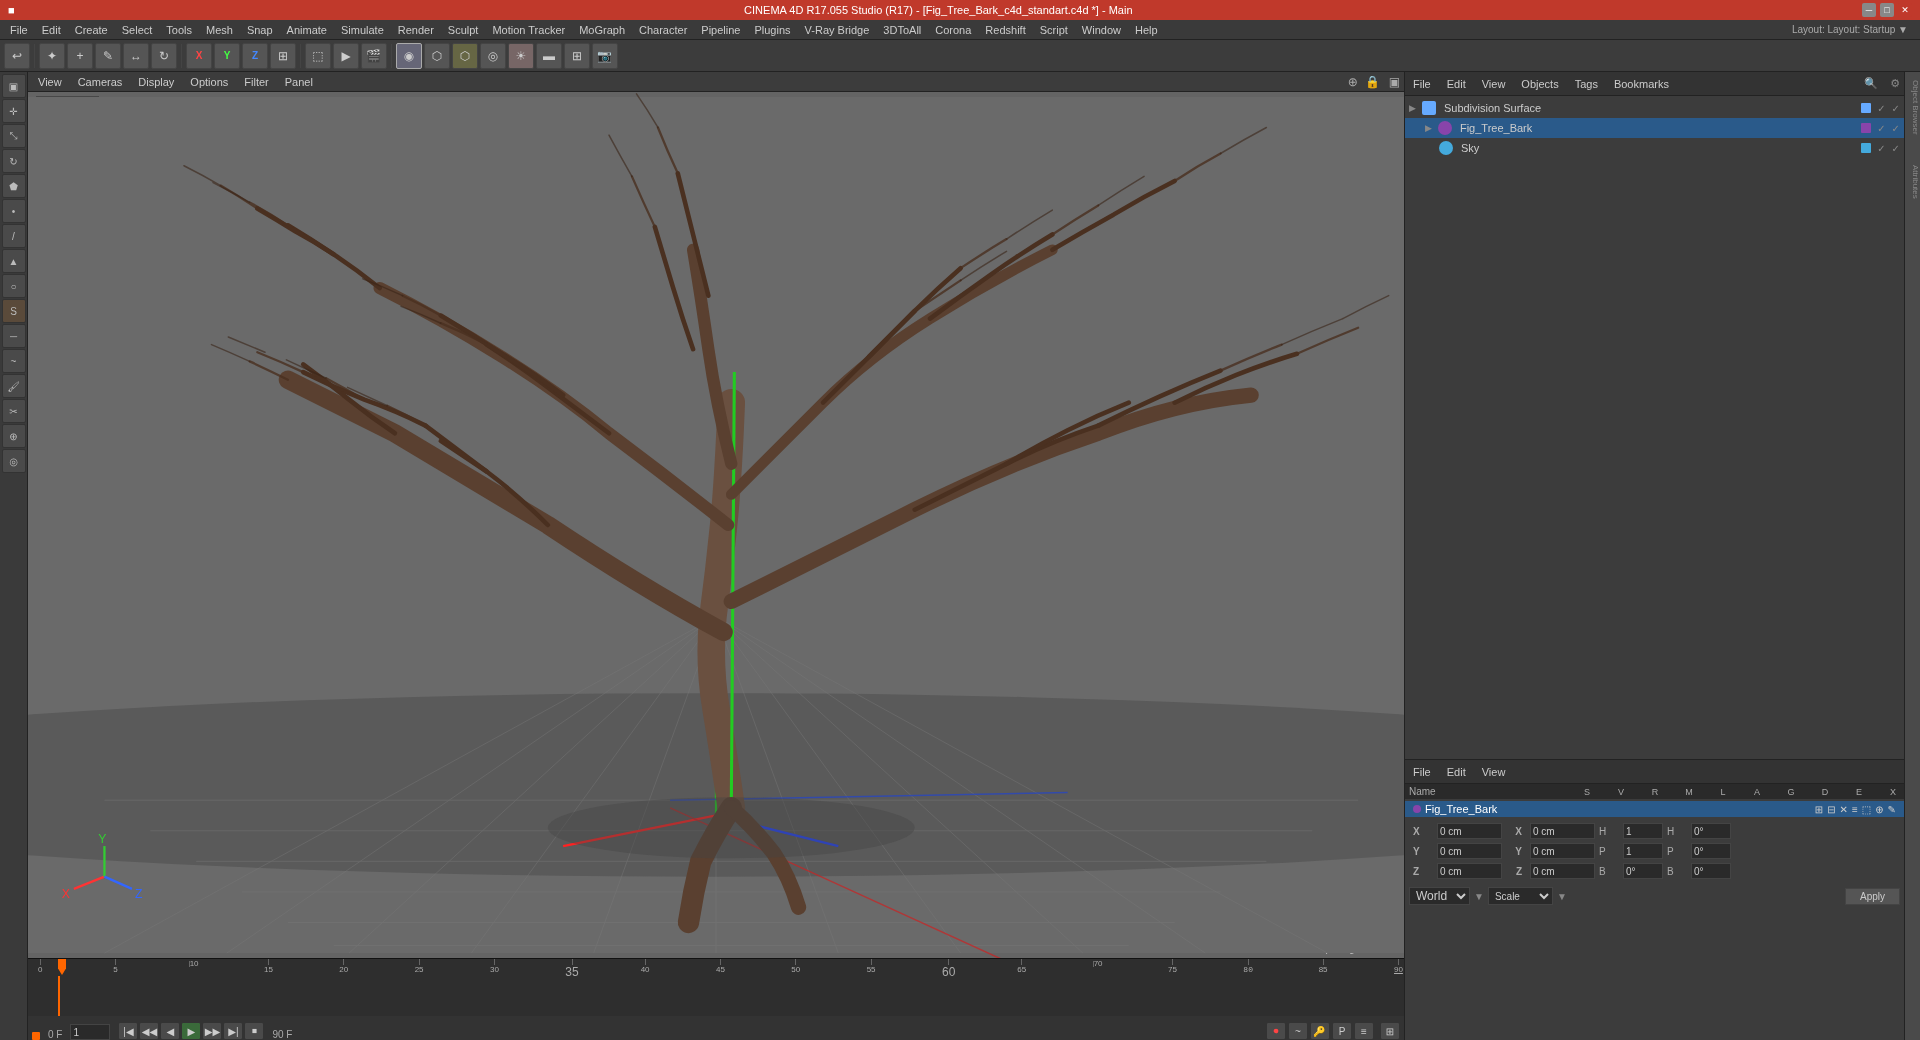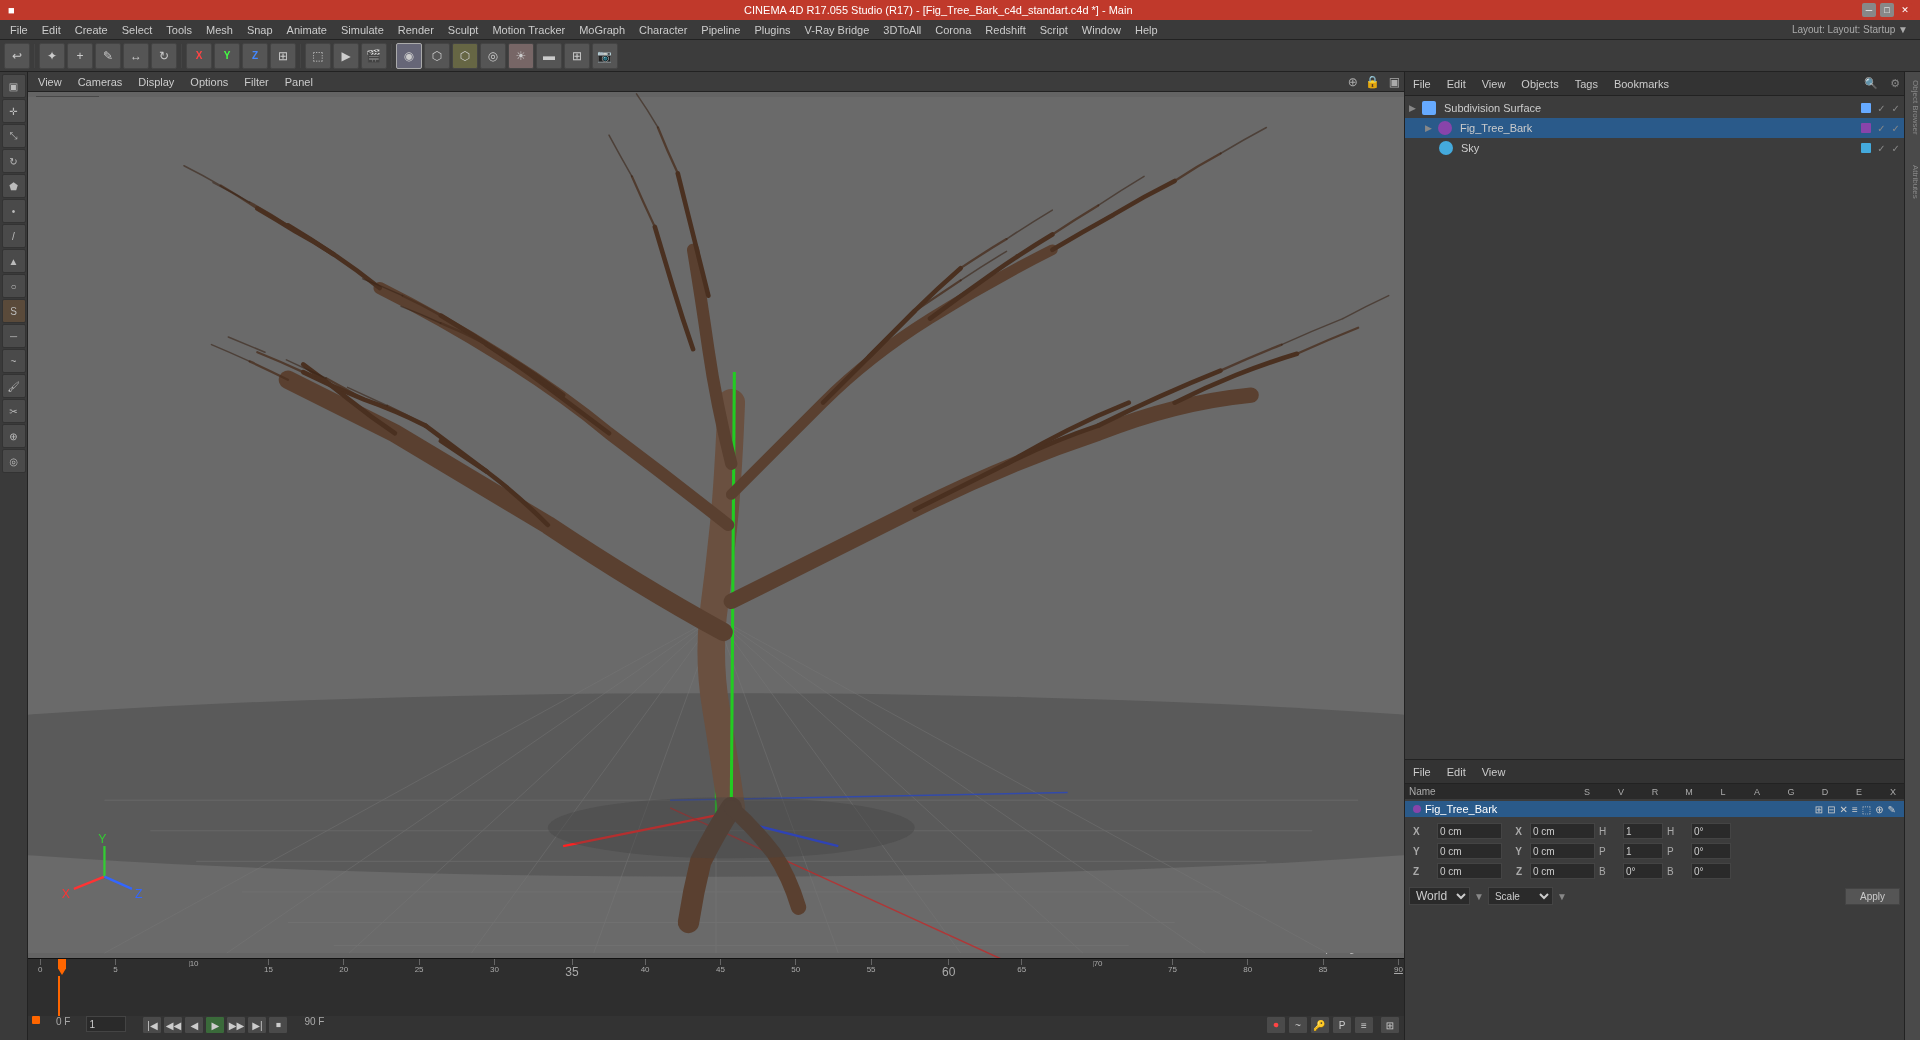--- a/index.html
+++ b/index.html
@@ -38,21 +38,21 @@
     
     #viewport-area { flex: 1; display: flex; flex-direction: column; background: #5a5a5a; }
     #viewport-toolbar { height: 20px; background: #3c3c3c; display: flex; align-items: center; padding: 0 4px; gap: 4px; border-bottom: 1px solid #222; }
     .vp-menu { color: #ccc; font-size: 11px; padding: 2px 6px; cursor: pointer; }
     #viewport { flex: 1; background: #646464; position: relative; overflow: hidden; }
     #perspective-label { position: absolute; top: 4px; left: 8px; color: #ccc; font-size: 11px; background: rgba(0,0,0,0.3); padding: 1px 3px; }
     #grid-spacing { position: absolute; bottom: 4px; right: 8px; color: #ccc; font-size: 10px; }
 
     
     #tree-svg { width: 100%; height: 100%; }
-    #playback-bar { height: 24px; background: #333; display: flex; align-items: flex-start; padding: 0 4px; gap: 12px; }
+    #playback-bar { height: 24px; background: #333; display: flex; align-items: flex-end; padding: 0 4px; gap: 4px; }
     .pb-btn { width: 20px; height: 18px; background: #4a4a4a; border: 1px solid #333; border-radius: 2px; display: flex; align-items: center; justify-content: center; color: #ccc; font-size: 10px; cursor: pointer; }
 
     
     #right-panel { width: 500px; display: flex; flex-direction: column; border-left: 1px solid #222; }
 
     
     #obj-manager { flex: 1; background: #3c3c3c; border-bottom: 1px solid #222; }
     #obj-toolbar { height: 24px; background: #333; display: flex; align-items: center; padding: 0 4px; gap: 8px; border-bottom: 1px solid #222; }
     .obj-menu { color: #ccc; font-size: 11px; cursor: pointer; padding: 2px 4px; }
     #obj-list { padding: 2px 0; }
@@ -384,21 +384,21 @@
             <span style="font-size:8px;color:#aaa;">65</span>
           </div>
           <div style="position: absolute; left: 1064.67px; top: 0px; display: flex; flex-direction: row; align-items: center;">
             <div style="width:1px;height:6px;background:#666;"></div>
             <span style="font-size:8px;color:#aaa;">70</span>
           </div>
           <div style="position: absolute; left: 1140px; top: 0px; display: flex; flex-direction: column; align-items: center;">
             <div style="width:1px;height:6px;background:#666;"></div>
             <span style="font-size:8px;color:#aaa;">75</span>
           </div>
-          <div style="position: absolute; left: 1215.33px; top: 0px; display: flex; flex-direction: column; align-items: center;">
+          <div style="position: absolute; left: 1215.33px; top: 0px; display: flex; flex-direction: column; align-items: center; font-family: Liberation Mono, monospace;">
             <div style="width:1px;height:6px;background:#666;"></div>
             <span style="font-size:8px;color:#aaa;">80</span>
           </div>
           <div style="position: absolute; left: 1290.67px; top: 0px; display: flex; flex-direction: column; align-items: center;">
             <div style="width:1px;height:6px;background:#666;"></div>
             <span style="font-size:8px;color:#aaa;">85</span>
           </div>
           <div style="position: absolute; left: 1366px; top: 0px; display: flex; flex-direction: column; align-items: center;">
             <div style="width:1px;height:6px;background:#666;"></div>
             <span style="font-size:8px;color:#aaa;text-decoration:underline;">90</span>

